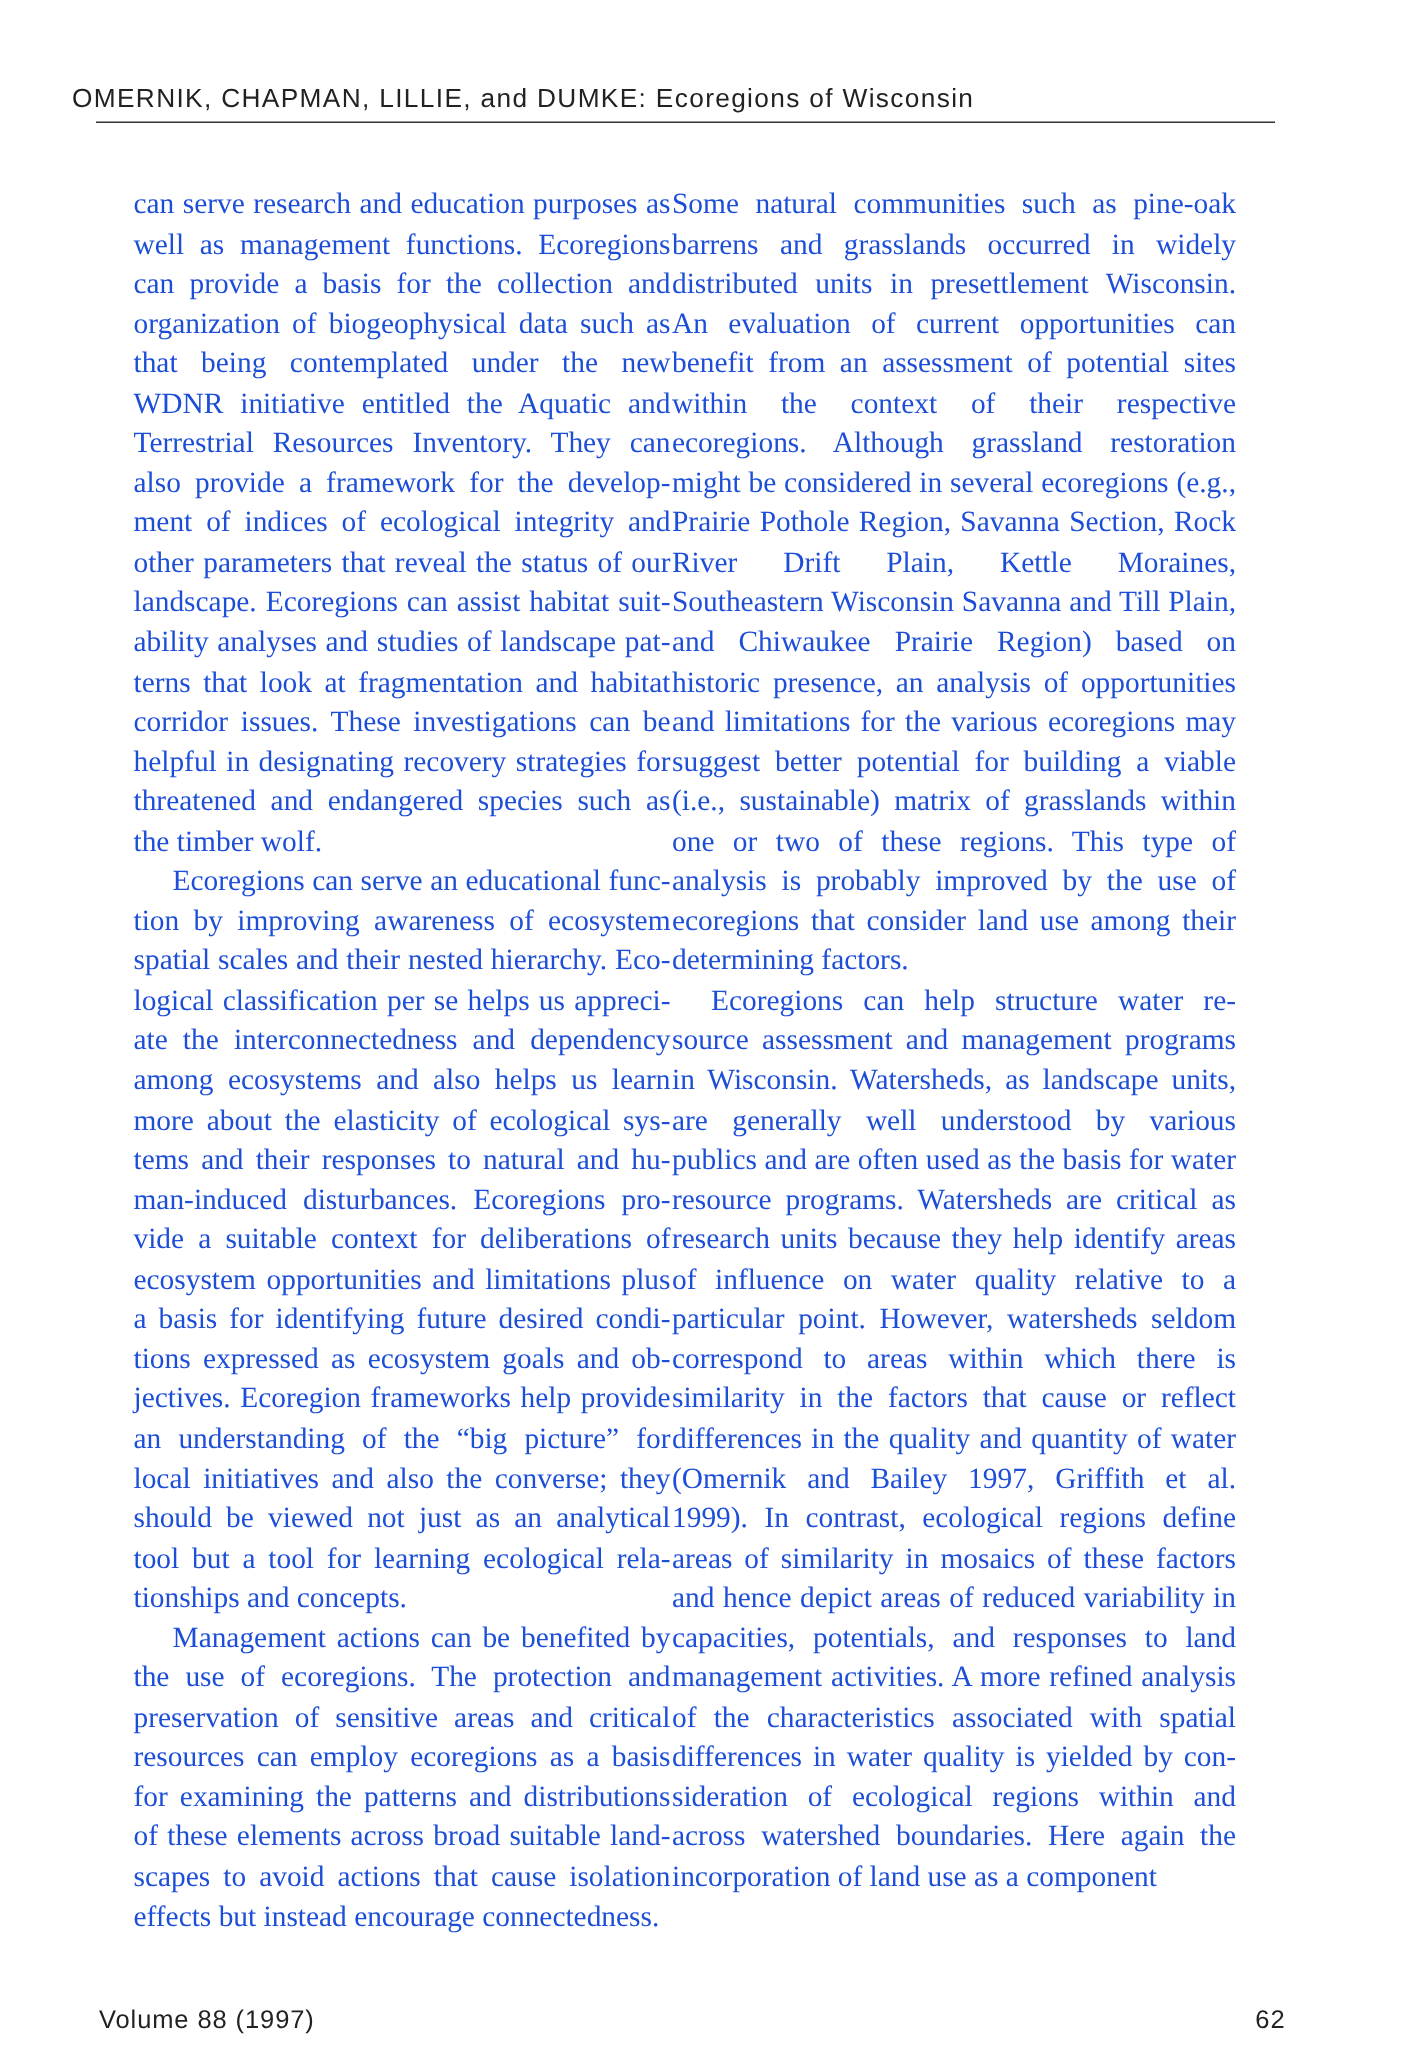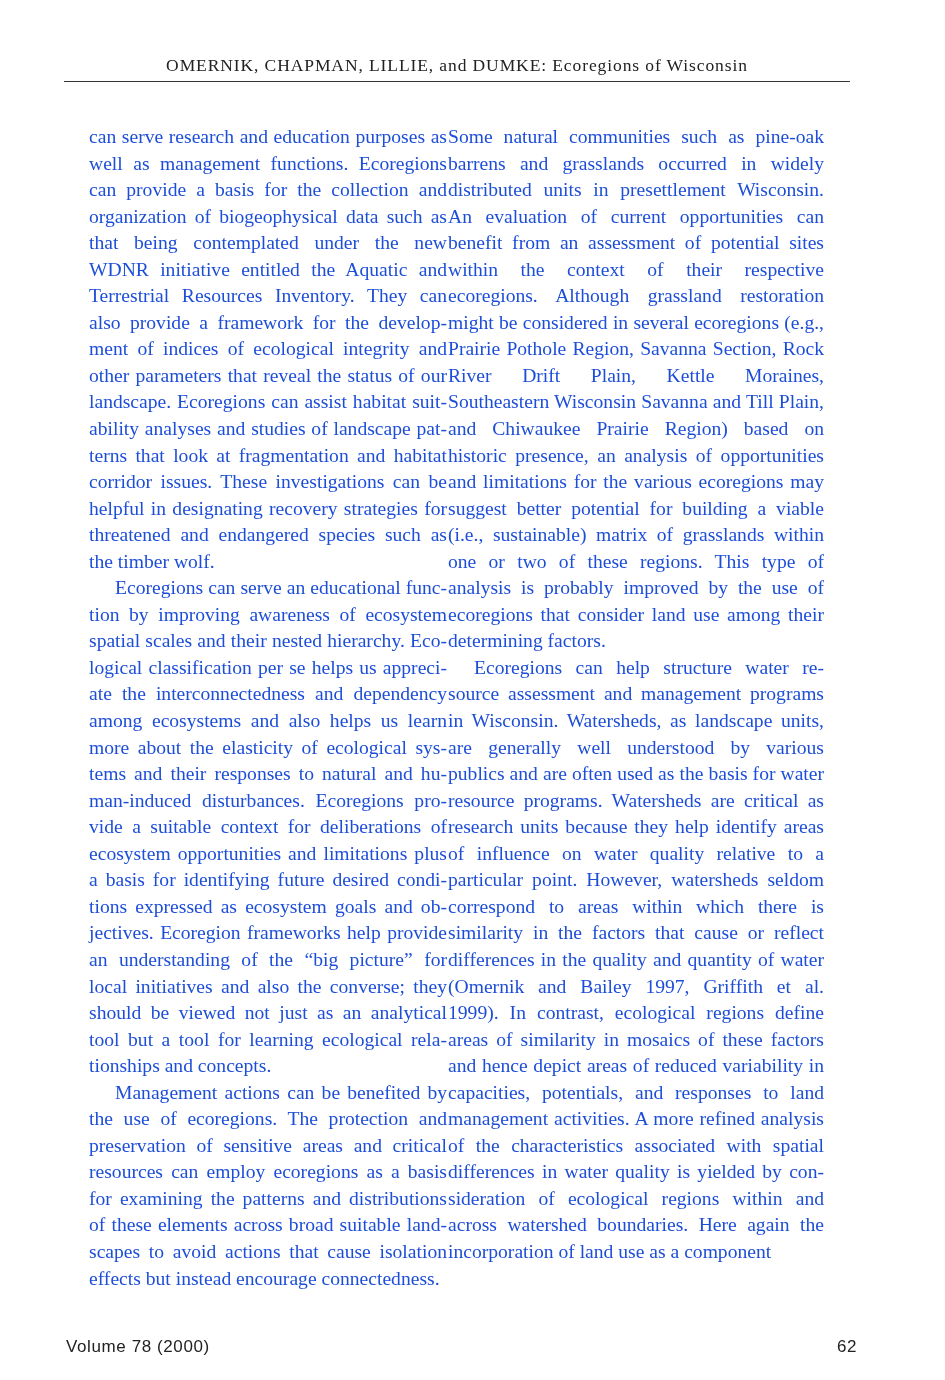--- a/index.html
+++ b/index.html
@@ -1,20 +1,20 @@
 <!DOCTYPE html>
 <html><head>
   <meta charset="utf-8">
   <style>
     html, body { margin: 0; padding: 0; background: #ffffff; }
     body { width: 945px; height: 1380px; position: relative; overflow: hidden; color: #1a1a1a; }
     .running-head {
-      position: absolute; left: 64px; top: 54px; width: 786px;
-      font-family: Liberation Serif, serif; font-size: 17.5px; letter-spacing: 0.9px;
-      text-align: center; color: #222; line-height: 22px;
+      position: absolute; left: 48px; top: 54px; width: 786px;
+      font-family: Liberation Sans, sans-serif; font-size: 17.5px; letter-spacing: 0.9px;
+      text-align: left; color: #222; line-height: 22px;
     }
     .head-rule { position: absolute; left: 64px; top: 81px; width: 786px; height: 0; border-top: 1.5px solid #333; }
     .column {
       position: absolute; top: 124px; width: 358px;
       font-family: "Liberation Serif", serif; font-size: 19.6px; line-height: 26.55px;
       text-align: justify; hyphens: manual; color: #1d4ed8;
     }
     .col-left { left: 89px; }
     .col-right { left: 448px; width: 376px; }
     .column p { margin: 0; }
@@ -36,14 +36,14 @@
   <p>can serve research and education purposes as well as management functions. Ecoregions can provide a basis for the collection and organization of biogeophysical data such as that being contemplated under the new WDNR initiative entitled the Aquatic and Terrestrial Resources Inventory. They can also provide a framework for the develop­ment of indices of ecological integrity and other parameters that reveal the status of our landscape. Ecoregions can assist habitat suit­ability analyses and studies of landscape pat­terns that look at fragmentation and habi­tat corridor issues. These investigations can be helpful in designating recovery strategies for threatened and endangered species such as the timber wolf.</p>
   <p class="indent">Ecoregions can serve an educational func­tion by improving awareness of ecosystem spatial scales and their nested hierarchy. Eco­logical classification per se helps us appreci­ate the interconnectedness and dependency among ecosystems and also helps us learn more about the elasticity of ecological sys­tems and their responses to natural and hu­man-induced disturbances. Ecoregions pro­vide a suitable context for deliberations of ecosystem opportunities and limitations plus a basis for identifying future desired condi­tions expressed as ecosystem goals and ob­jectives. Ecoregion frameworks help provide an understanding of the “big picture” for local initiatives and also the converse; they should be viewed not just as an analytical tool but a tool for learning ecological rela­tionships and concepts.</p>
   <p class="indent">Management actions can be benefited by the use of ecoregions. The protection and preservation of sensitive areas and critical resources can employ ecoregions as a basis for examining the patterns and distributions of these elements across broad suitable land­scapes to avoid actions that cause isolation effects but instead encourage connectedness.</p>
 </div>
 
 <div class="column col-right">
   <p>Some natural communities such as pine-oak barrens and grasslands occurred in widely distributed units in presettlement Wiscon­sin. An evaluation of current opportunities can benefit from an assessment of potential sites within the context of their respective ecoregions. Although grassland restoration might be considered in several ecoregions (e.g., Prairie Pothole Region, Savanna Sec­tion, Rock River Drift Plain, Kettle Mo­raines, Southeastern Wisconsin Savanna and Till Plain, and Chiwaukee Prairie Region) based on historic presence, an analysis of opportunities and limitations for the various ecoregions may suggest better potential for building a viable (i.e., sustainable) matrix of grasslands within one or two of these re­gions. This type of analysis is probably im­proved by the use of ecoregions that consider land use among their determining factors.</p>
   <p class="indent">Ecoregions can help structure water re­source assessment and management pro­grams in Wisconsin. Watersheds, as land­scape units, are generally well understood by various publics and are often used as the ba­sis for water resource programs. Watersheds are critical as research units because they help identify areas of influence on water quality relative to a particular point. How­ever, watersheds seldom correspond to areas within which there is similarity in the fac­tors that cause or reflect differences in the quality and quantity of water (Omernik and Bailey 1997, Griffith et al. 1999). In con­trast, ecological regions define areas of simi­larity in mosaics of these factors and hence depict areas of reduced variability in capaci­ties, potentials, and responses to land man­agement activities. A more refined analysis of the characteristics associated with spatial differences in water quality is yielded by con­sideration of ecological regions within and across watershed boundaries. Here again the incorporation of land use as a component</p>
 </div>
 
-<div class="footer-left">Volume 78 (2000)</div>
+<div class="footer-left">Volume 88 (1997)</div>
 <div class="footer-right">62</div>
 
 </body></html>

